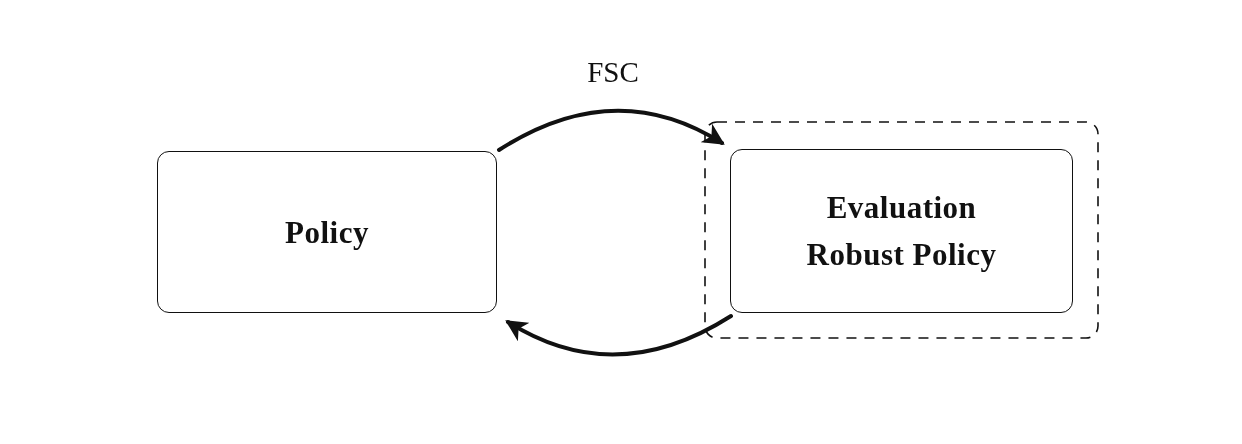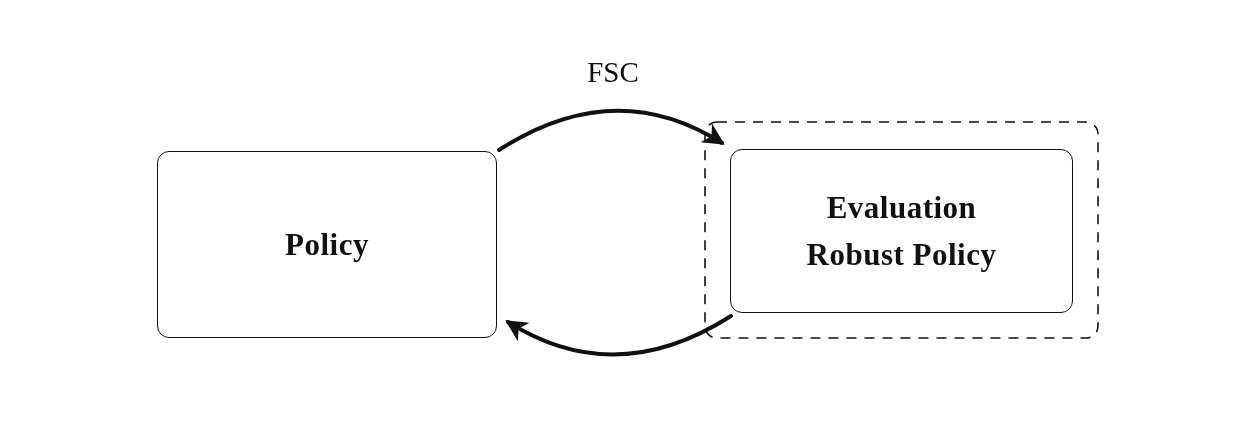--- a/index.html
+++ b/index.html
@@ -37,21 +37,21 @@
   .node-box .node-label {
     font-weight: bold;
     font-size: 31px;
     line-height: 47px;
     letter-spacing: 0.5px;
   }
   .box-left {
     left: 157px;
     top: 151px;
     width: 340px;
-    height: 187px;
+    height: 162px;
   }
   .box-right {
     left: 730px;
     top: 149px;
     width: 343px;
     height: 164px;
     z-index: 2;
   }
   .edge-label {
     position: absolute;

